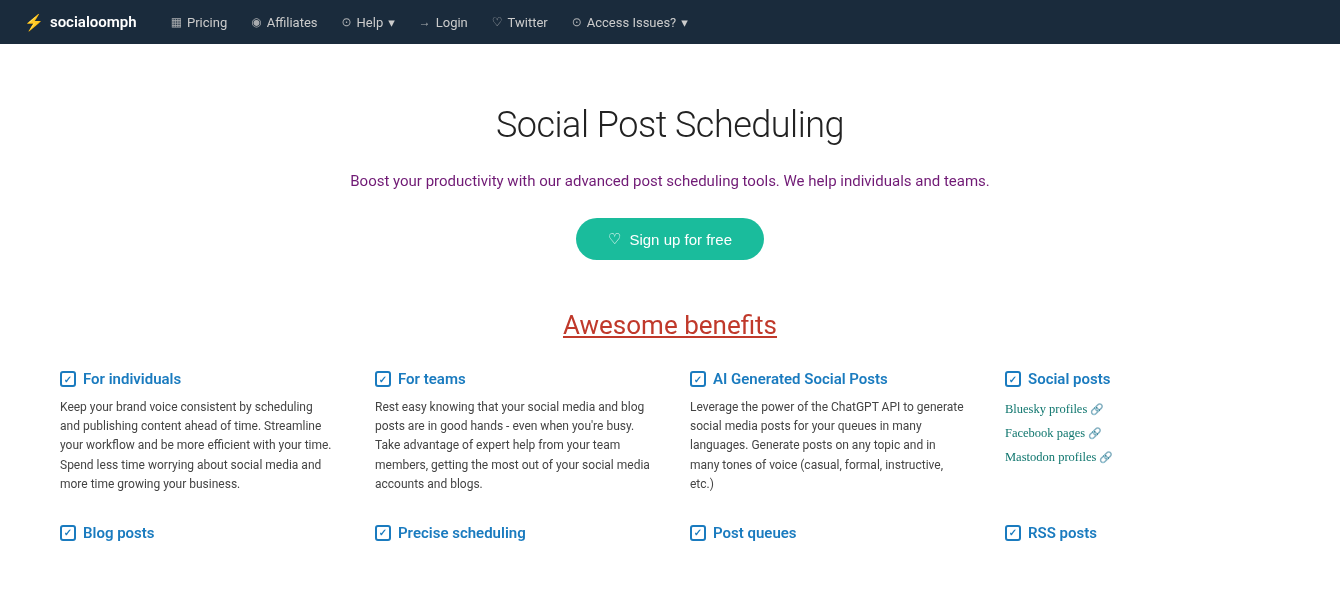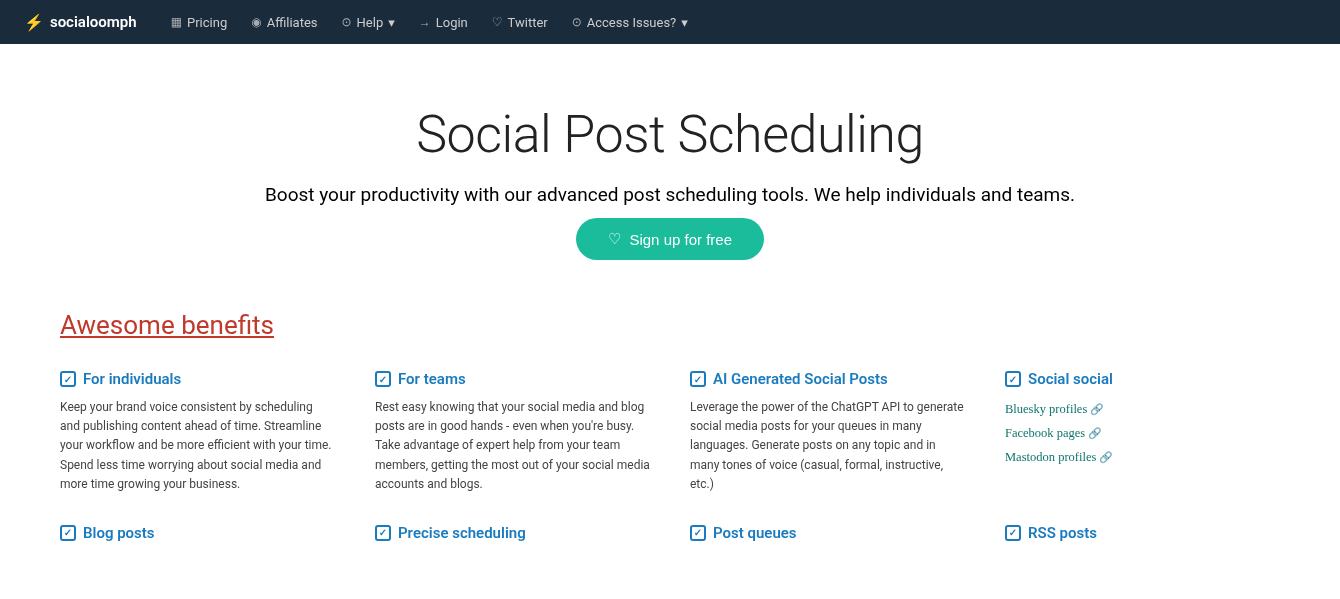--- a/index.html
+++ b/index.html
@@ -26,50 +26,50 @@
       cursor: pointer;
     }
     .nav-link .nav-icon { font-size: 12px; opacity: 0.8; }
 
     
     .hero {
       text-align: center;
       padding: 60px 20px 40px;
     }
     .hero h1 {
-      font-size: 52px;
+      font-size: 36px;
       font-weight: 300;
       color: #222;
-      margin-bottom: 18px;
+      margin-bottom: 26px;
       letter-spacing: -0.5px;
     }
     .hero p {
-      font-size: 19px;
-      color: #000000;
-      margin-bottom: 12px;
+      font-size: 15px;
+      color: #701a75;
+      margin-bottom: 28px;
     }
     .btn-signup {
       background: #1abc9c;
       color: #fff;
       border: none;
       border-radius: 25px;
       padding: 12px 32px;
       font-size: 15px;
       cursor: pointer;
       display: inline-flex;
       align-items: center;
       gap: 8px;
     }
 
     
     .benefits {
       padding: 10px 60px 30px;
     }
     .benefits-title {
-      text-align: left;
+      text-align: center;
       font-size: 26px;
       font-weight: 400;
       color: #c0392b;
       text-decoration: underline;
       margin-bottom: 30px;
     }
     .benefits-grid {
       display: grid;
       grid-template-columns: repeat(4, 1fr);
       gap: 30px 40px;
@@ -179,21 +179,21 @@
       <div class="benefit-heading">
         <span class="check-icon">✓</span>
         <span>AI Generated Social Posts</span>
       </div>
       <p class="benefit-text">Leverage the power of the ChatGPT API to generate social media posts for your queues in many languages. Generate posts on any topic and in many tones of voice (casual, formal, instructive, etc.)</p>
     </div>
 
     <div class="benefit-item">
       <div class="benefit-heading">
         <span class="check-icon">✓</span>
-        <span>Social social</span>
+        <span>Social posts</span>
       </div>
       <a class="benefit-link">Bluesky profiles <span class="link-icon">🔗</span></a>
       <a class="benefit-link">Facebook pages <span class="link-icon">🔗</span></a>
       <a class="benefit-link">Mastodon profiles <span class="link-icon">🔗</span></a>
     </div>
 
     <div class="benefit-item">
       <div class="benefit-heading">
         <span class="check-icon">✓</span>
         <span>Blog posts</span>

